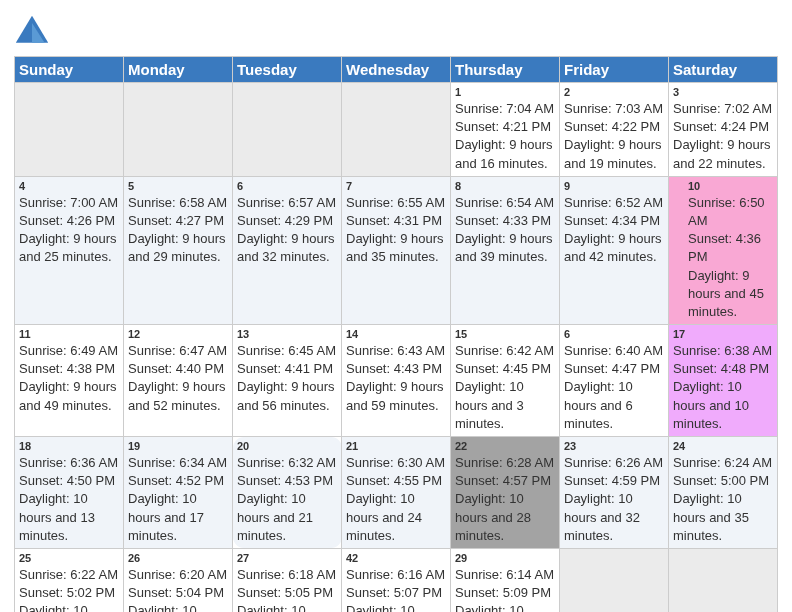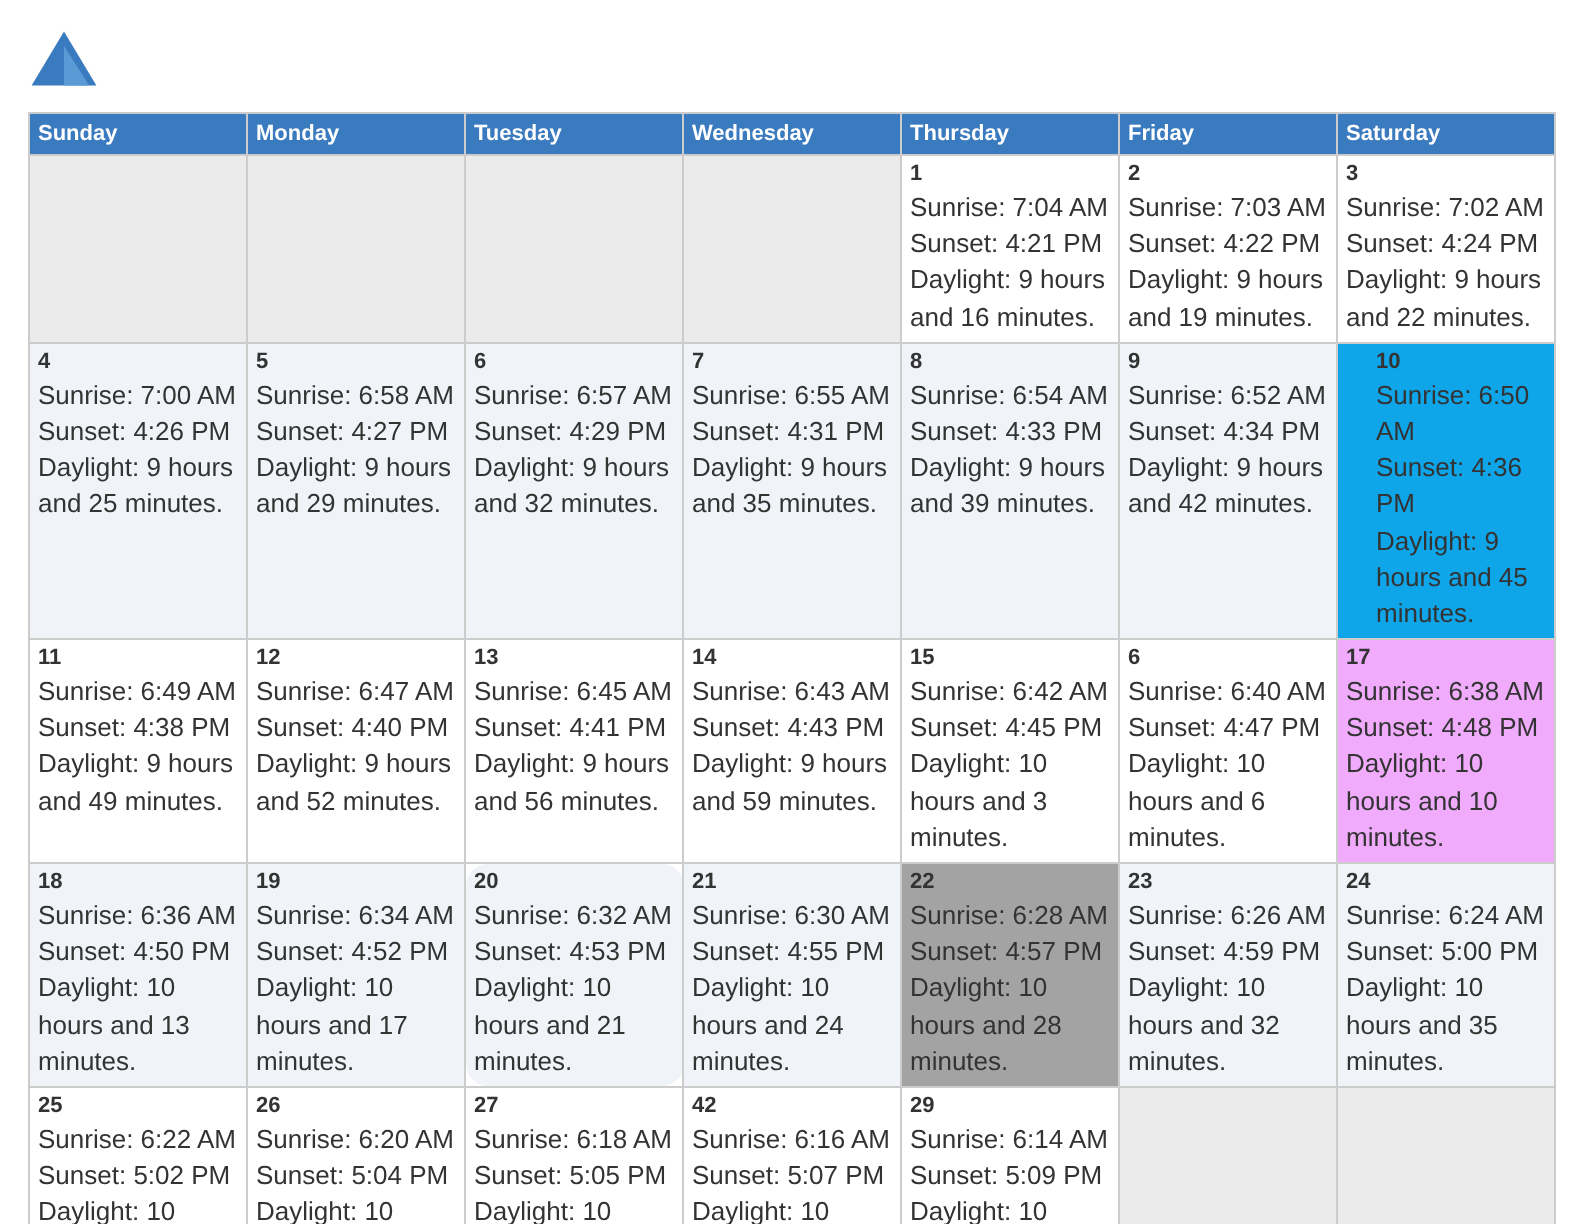--- a/index.html
+++ b/index.html
@@ -44,21 +44,21 @@
       color: #333;
     }
     .calendar {
       width: 100%;
       border-collapse: collapse;
       table-layout: fixed;
     }
     .calendar th {
       background: #3a7abf;
       color: #fff;
-      font-size: 11px;
+      font-size: 15px;
       font-weight: bold;
       padding: 4px 4px;
       border: 1px solid #ccc;
       text-align: left;
     }
     .calendar td {
       border: 1px solid #ccc;
       vertical-align: top;
       padding: 3px 4px;
       font-size: 9px;
@@ -160,21 +160,21 @@
             <div class="day-info">Sunrise: 6:55 AM<br>Sunset: 4:31 PM<br>Daylight: 9 hours and 35 minutes.</div>
           </td>
           <td style="background: rgb(240, 244, 249);">
             <span class="day-num">8</span>
             <div class="day-info">Sunrise: 6:54 AM<br>Sunset: 4:33 PM<br>Daylight: 9 hours and 39 minutes.</div>
           </td>
           <td style="background: rgb(240, 244, 249);">
             <span class="day-num">9</span>
             <div class="day-info">Sunrise: 6:52 AM<br>Sunset: 4:34 PM<br>Daylight: 9 hours and 42 minutes.</div>
           </td>
-          <td style="background: #0ea5e9; padding-left: 19px;">
+          <td style="background: #f9a8d4; padding-left: 19px;">
             <span class="day-num">10</span>
             <div class="day-info">Sunrise: 6:50 AM<br>Sunset: 4:36 PM<br>Daylight: 9 hours and 45 minutes.</div>
           </td>
         </tr>
         <tr>
           <td style="background: rgb(255, 255, 255);">
             <span class="day-num">11</span>
             <div class="day-info">Sunrise: 6:49 AM<br>Sunset: 4:38 PM<br>Daylight: 9 hours and 49 minutes.</div>
           </td>
           <td style="background: rgb(255, 255, 255);">

